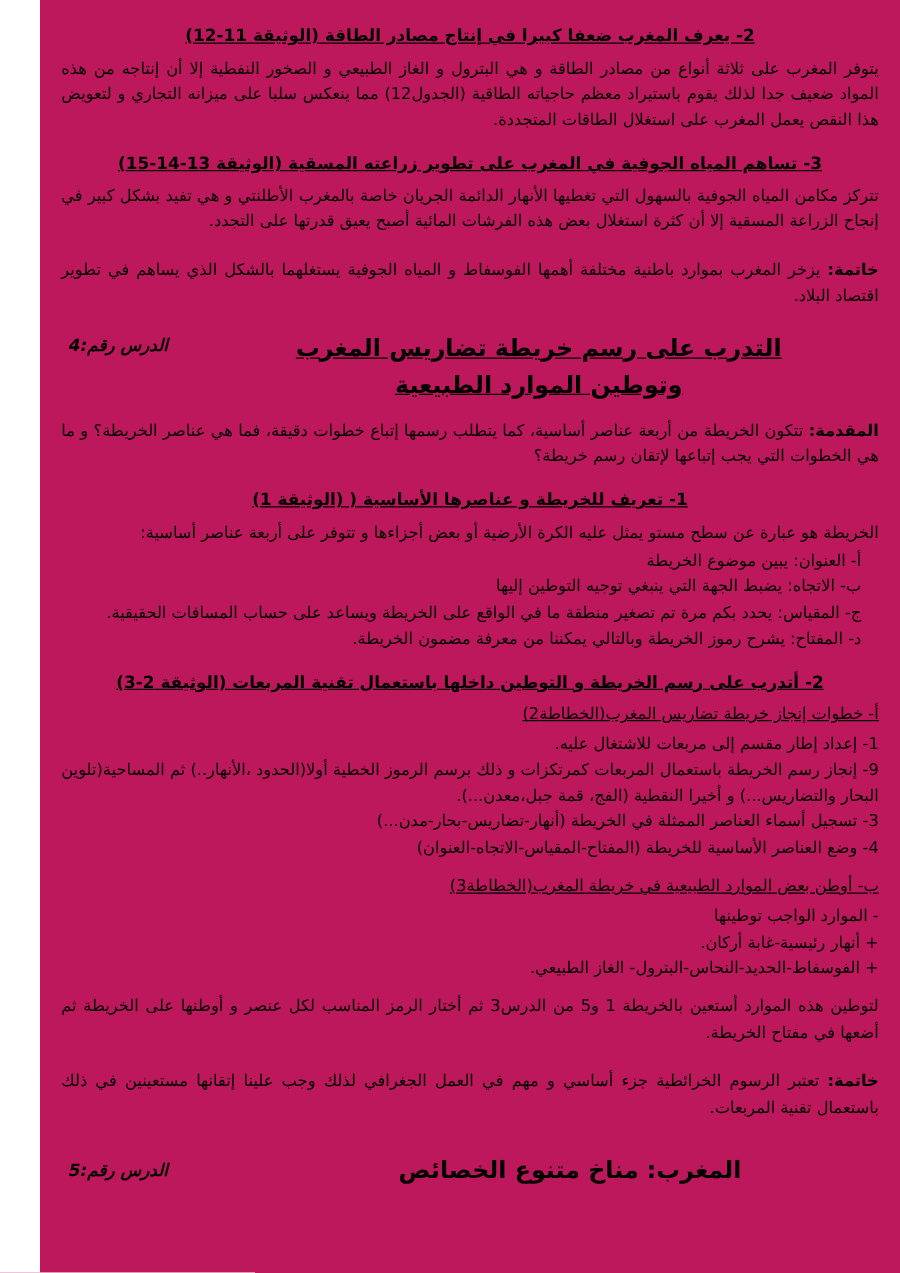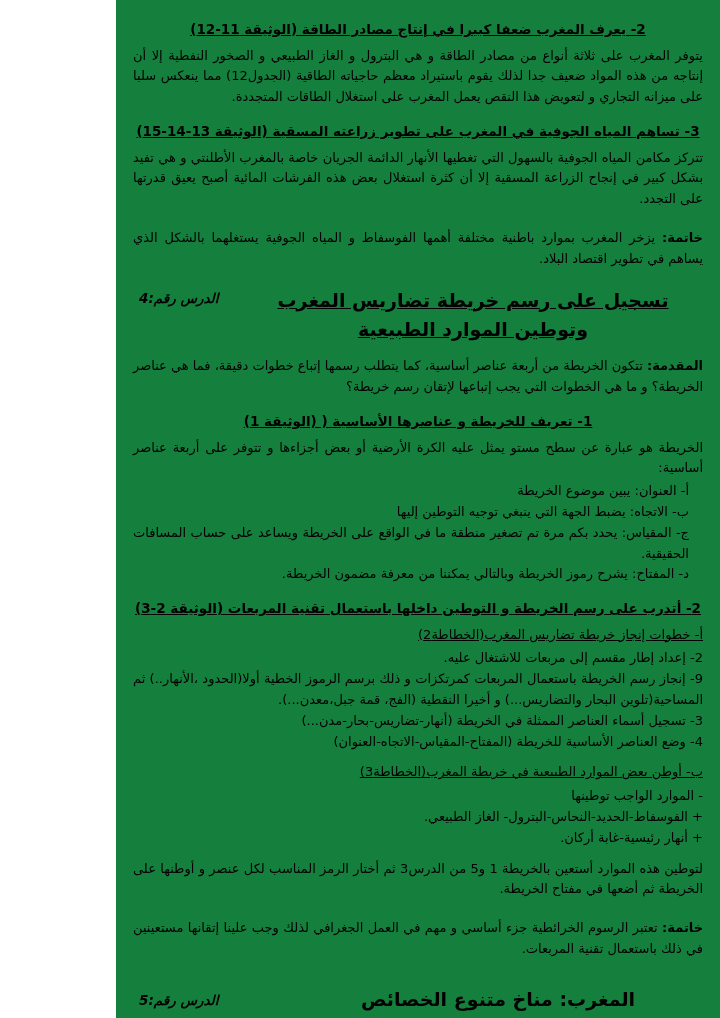--- a/index.html
+++ b/index.html
@@ -4,24 +4,24 @@
 <title>Document</title>
 <style>
   * { margin:0; padding:0; box-sizing:border-box; }
   html, body { background:#ffffff; }
   body {
     width:720px; height:1018px;
     font-family:"DejaVu Sans", sans-serif;
     color:#000;
   }
   .page {
-    width:604px; height:1018px;
+    width:688px; height:1018px;
     padding:20px 17px 10px 17px;
     direction:rtl;
-    background:#15803d;
+    background:#be185d;
     overflow:hidden;
   }
   .sec-h {
     text-align:center;
     font-size:13.5px;
     font-weight:700;
     text-decoration:underline;
     margin:0 0 6px 0;
     line-height:1.45;
   }
@@ -89,21 +89,21 @@
   <p class="body">تتركز مكامن المياه الجوفية بالسهول التي تغطيها الأنهار الدائمة الجريان خاصة بالمغرب الأطلنتي و هي تفيد بشكل كبير في إنجاح الزراعة المسقية إلا أن كثرة استغلال بعض هذه الفرشات المائية أصبح يعيق قدرتها على التجدد.</p>
 
   <p class="body gap-t2">
     <b>خاتمة:</b>
     <span>يزخر المغرب بموارد باطنية مختلفة أهمها الفوسفاط و المياه الجوفية يستغلهما بالشكل الذي يساهم في تطوير اقتصاد البلاد.</span>
   </p>
 
   <div class="lesson-row">
     <span class="lesson-num">الدرس رقم:4</span>
     <div class="lesson-title">
-      <span class="tline">تسجيل على رسم خريطة تضاريس المغرب</span><br>
+      <span class="tline">التدرب على رسم خريطة تضاريس المغرب</span><br>
       <span class="tline">وتوطين الموارد الطبيعية</span>
     </div>
   </div>
 
   <p class="body">
     <b>المقدمة:</b>
     <span>تتكون الخريطة من أربعة عناصر أساسية، كما يتطلب رسمها إتباع خطوات دقيقة، فما هي عناصر الخريطة؟ و ما هي الخطوات التي يجب إتباعها لإتقان رسم خريطة؟</span>
   </p>
 
   <h2 class="sec-h gap-t">1- تعريف للخريطة و عناصرها الأساسية ( (الوثيقة 1)</h2>
@@ -112,31 +112,31 @@
     <li>أ- العنوان: يبين موضوع الخريطة</li>
     <li>ب- الاتجاه: يضبط الجهة التي ينبغي توجيه التوطين إليها</li>
     <li>ج- المقياس: يحدد بكم مرة تم تصغير منطقة ما في الواقع على الخريطة ويساعد على حساب المسافات الحقيقية.</li>
     <li>د- المفتاح: يشرح رموز الخريطة وبالتالي يمكننا من معرفة مضمون الخريطة.</li>
   </ul>
 
   <h2 class="sec-h gap-t">2- أتدرب على رسم الخريطة و التوطين داخلها باستعمال تقنية المربعات (الوثيقة 2-3)</h2>
 
   <p class="sub-h gap-t">أ- خطوات إنجاز خريطة تضاريس المغرب(الخطاطة2)</p>
   <ul class="plain">
-    <li>2- إعداد إطار مقسم إلى مربعات للاشتغال عليه.</li>
+    <li>1- إعداد إطار مقسم إلى مربعات للاشتغال عليه.</li>
     <li>9- إنجاز رسم الخريطة باستعمال المربعات كمرتكزات و ذلك برسم الرموز الخطية أولا(الحدود ،الأنهار..) ثم المساحية(تلوين البحار والتضاريس...) و أخيرا النقطية (الفج، قمة جبل،معدن...).</li>
     <li>3- تسجيل أسماء العناصر الممثلة في الخريطة (أنهار-تضاريس-بحار-مدن...)</li>
     <li>4- وضع العناصر الأساسية للخريطة (المفتاح-المقياس-الاتجاه-العنوان)</li>
   </ul>
 
   <p class="sub-h gap-t">ب- أوطن بعض الموارد الطبيعية في خريطة المغرب(الخطاطة3)</p>
   <ul class="plain">
     <li>- الموارد الواجب توطينها</li>
+    <li>+ أنهار رئيسية-غابة أركان.</li>
     <li>+ الفوسفاط-الحديد-النحاس-البترول- الغاز الطبيعي.</li>
-    <li>+ أنهار رئيسية-غابة أركان.</li>
   </ul>
   <p class="body">لتوطين هذه الموارد أستعين بالخريطة 1 و5 من الدرس3 ثم أختار الرمز المناسب لكل عنصر و أوطنها على الخريطة ثم أضعها في مفتاح الخريطة.</p>
 
   <p class="body gap-t2">
     <b>خاتمة:</b>
     <span>تعتبر الرسوم الخرائطية جزء أساسي و مهم في العمل الجغرافي لذلك وجب علينا إتقانها مستعينين في ذلك باستعمال تقنية المربعات.</span>
   </p>
 
   <div class="lesson-row l5">
     <span class="lesson-num">الدرس رقم:5</span>

